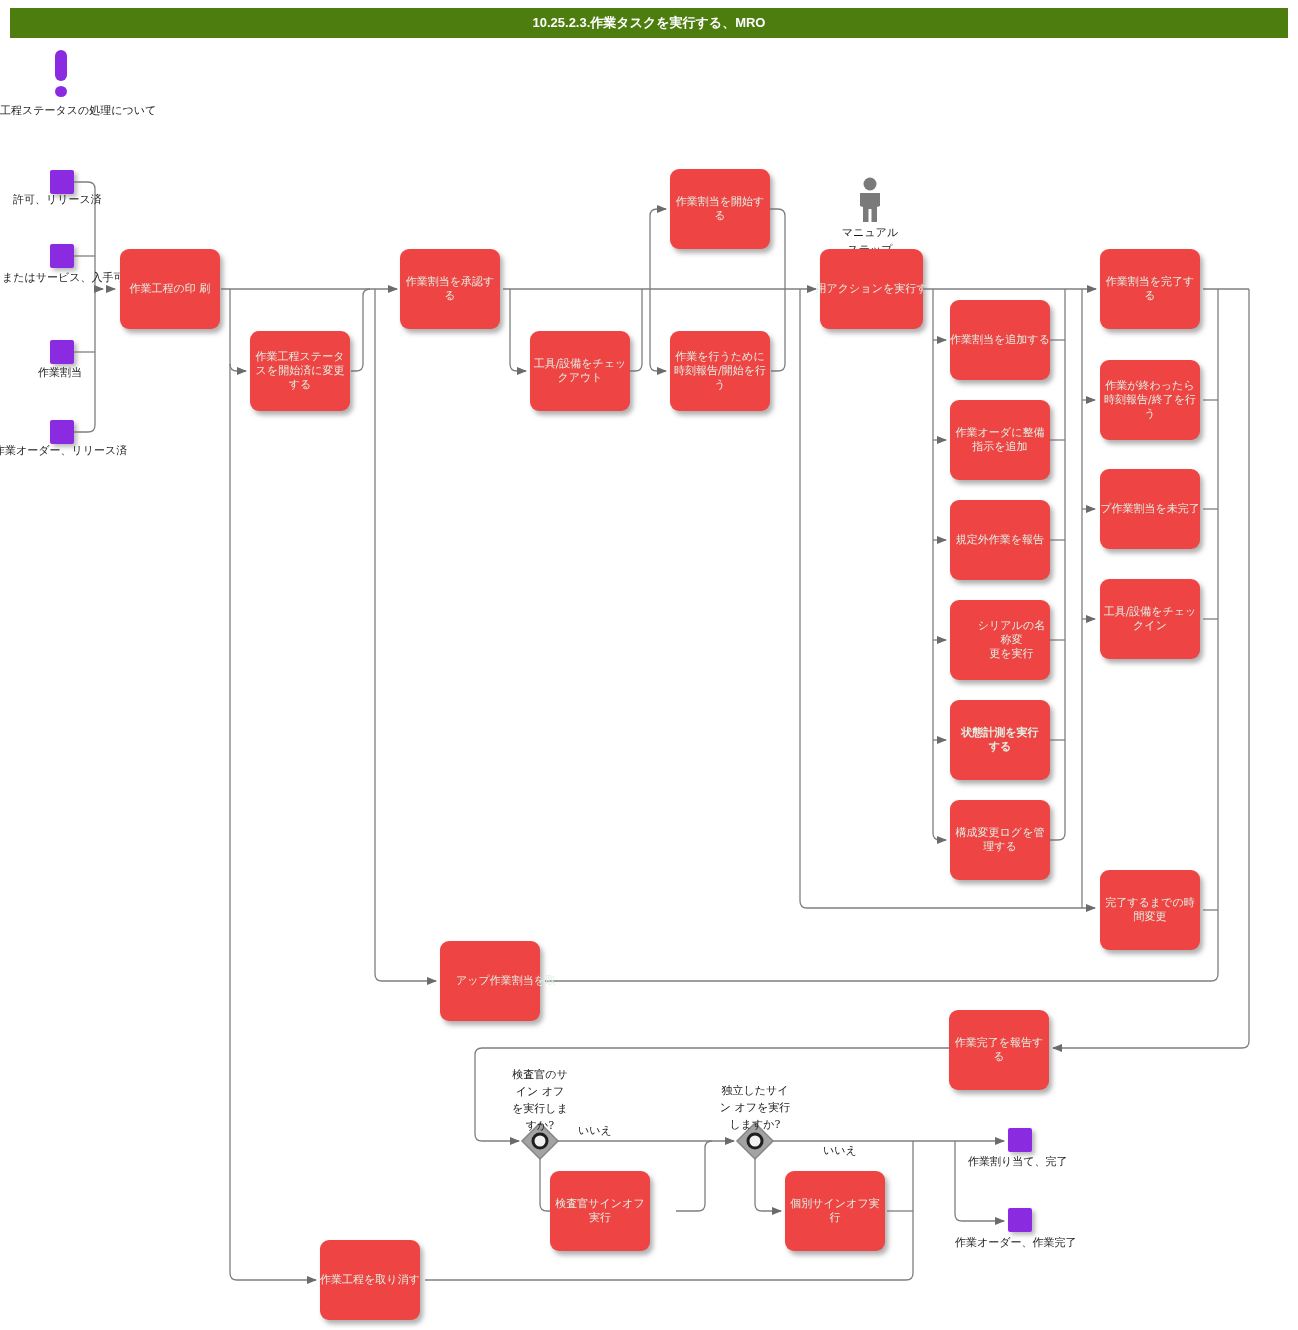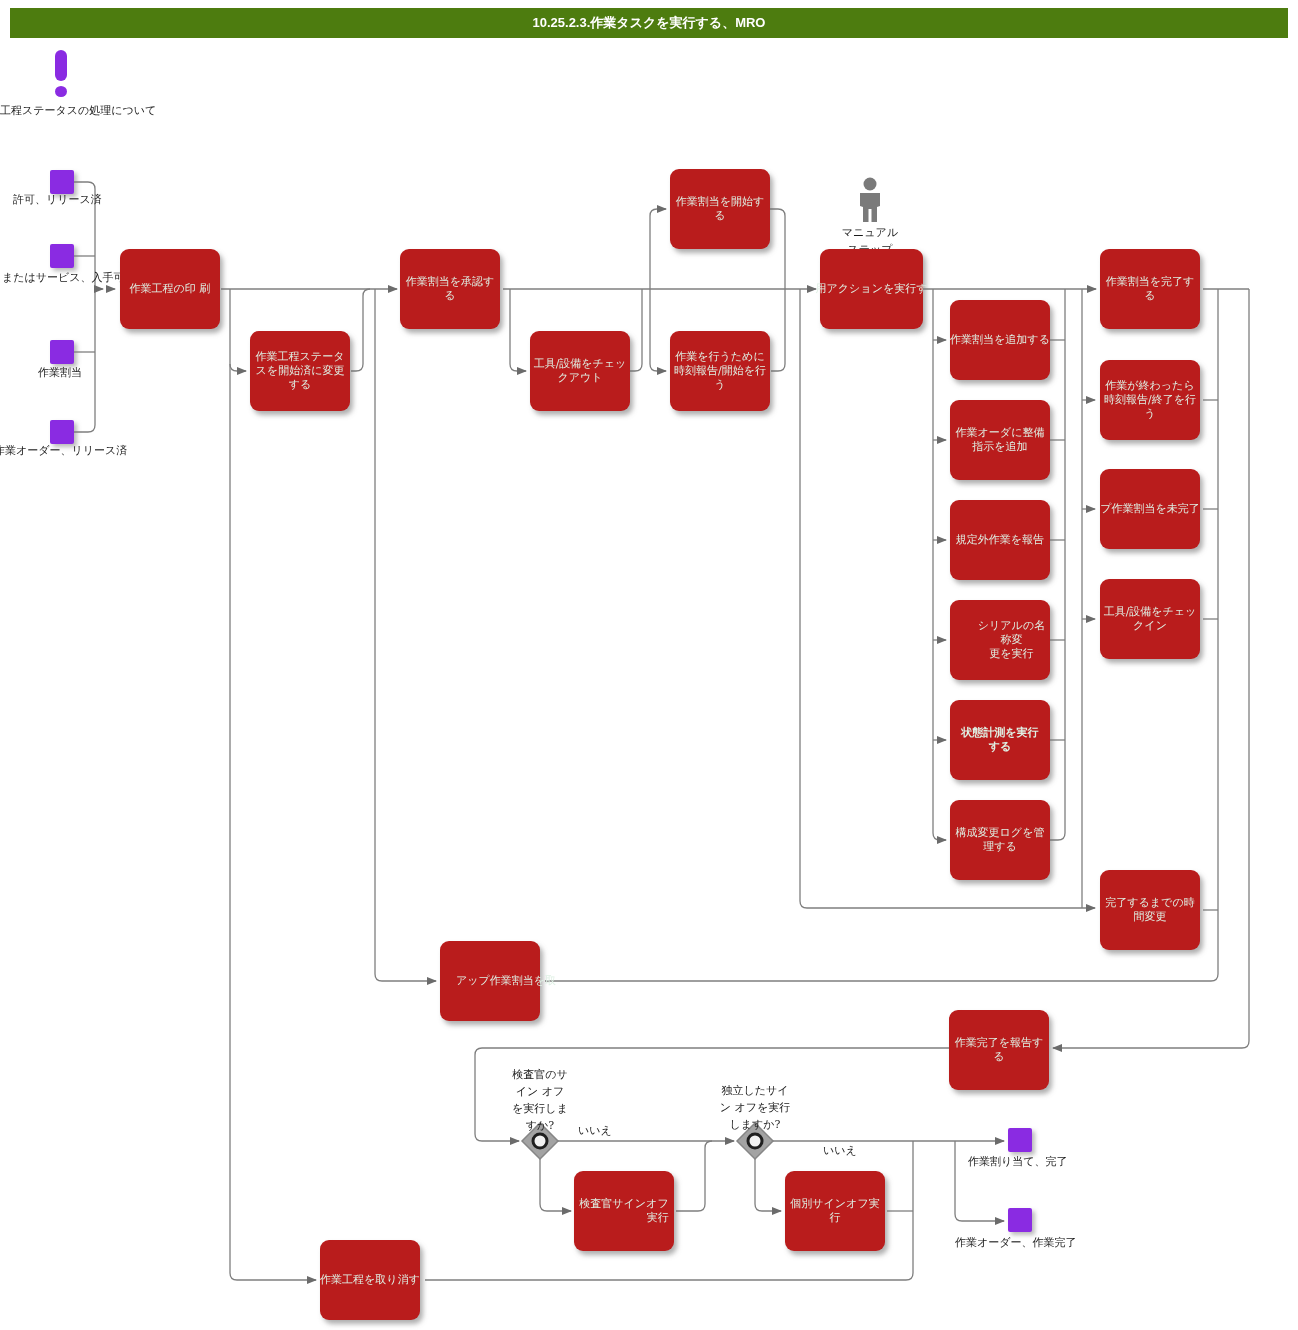--- a/index.html
+++ b/index.html
@@ -3,21 +3,21 @@
 <meta charset="utf-8">
 <style>
   html,body{margin:0;padding:0;background:#ffffff;}
   body{position:relative;width:1298px;height:1330px;overflow:hidden;
        font-family:"DejaVu Serif",serif;}
   
   .titlebar{position:absolute;left:10px;top:8px;width:1278px;height:30px;
     background:#4d7c0f;display:flex;align-items:center;justify-content:center;}
   .titlebar span{color:#ffffff;font:bold 13px "Liberation Sans",sans-serif;}
   
-  .task{position:absolute;width:100px;height:80px;background:#b91c1c;
+  .task{position:absolute;width:100px;height:80px;background:#ef4444;
     border-radius:9px;color:#dff0e4;font-size:11px;line-height:14px;
     display:flex;align-items:center;justify-content:center;text-align:center;
     white-space:pre-line;box-shadow:3px 4px 5px rgba(110,110,110,.55);
     box-sizing:border-box;padding:0 2px;}
   .task.nowrap{white-space:nowrap;}
   
   .event{position:absolute;width:24px;height:24px;background:#8a2be2;
     border-radius:2px;box-shadow:3px 3px 4px rgba(120,120,120,.5);}
   
   .lbl{position:absolute;font-size:11px;line-height:14px;color:#1a1a1a;
@@ -175,21 +175,21 @@
 時刻報告/終了を行
 う</div>
 <div class="task nowrap" style="left:1100px;top:469px;">プ作業割当を未完了</div>
 <div class="task" style="left:1100px;top:579px;">工具/設備をチェッ
 クイン</div>
 <div class="task" style="left:1100px;top:870px;">完了するまでの時
 間変更</div>
 <div class="task nowrap" style="left:440px;top:941px;padding-left:34px;">アップ作業割当を取</div>
 <div class="task" style="left:949px;top:1010px;">作業完了を報告す
 る</div>
-<div class="task" style="left:574px;top:1171px;text-align:right;">検査官サインオフ
+<div class="task" style="left:550px;top:1171px;">検査官サインオフ
 実行</div>
 <div class="task" style="left:785px;top:1171px;">個別サインオフ実
 行</div>
 <div class="task nowrap" style="left:320px;top:1240px;">作業工程を取り消す</div>
 
 <div class="lbl-c" style="left:495px;top:1066px;width:90px;">検査官のサ
 イン オフ
 を実行しま
 すか?</div>
 <div class="lbl" style="left:578px;top:1124px;">いいえ</div>

